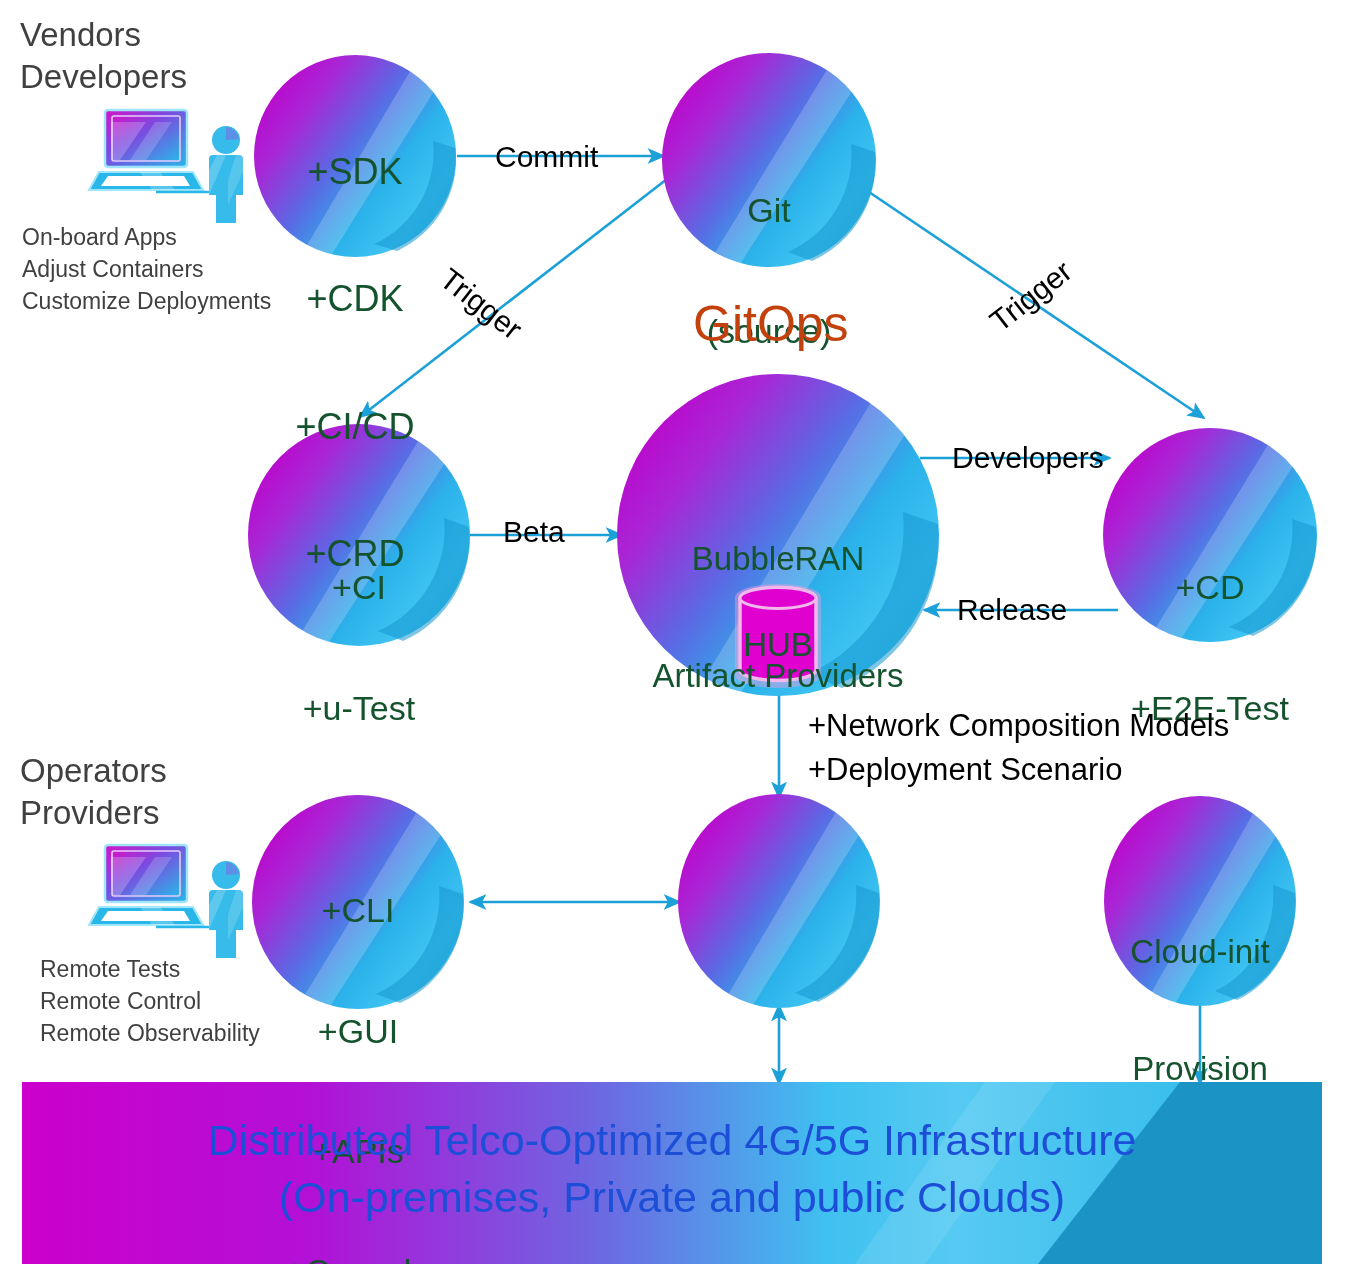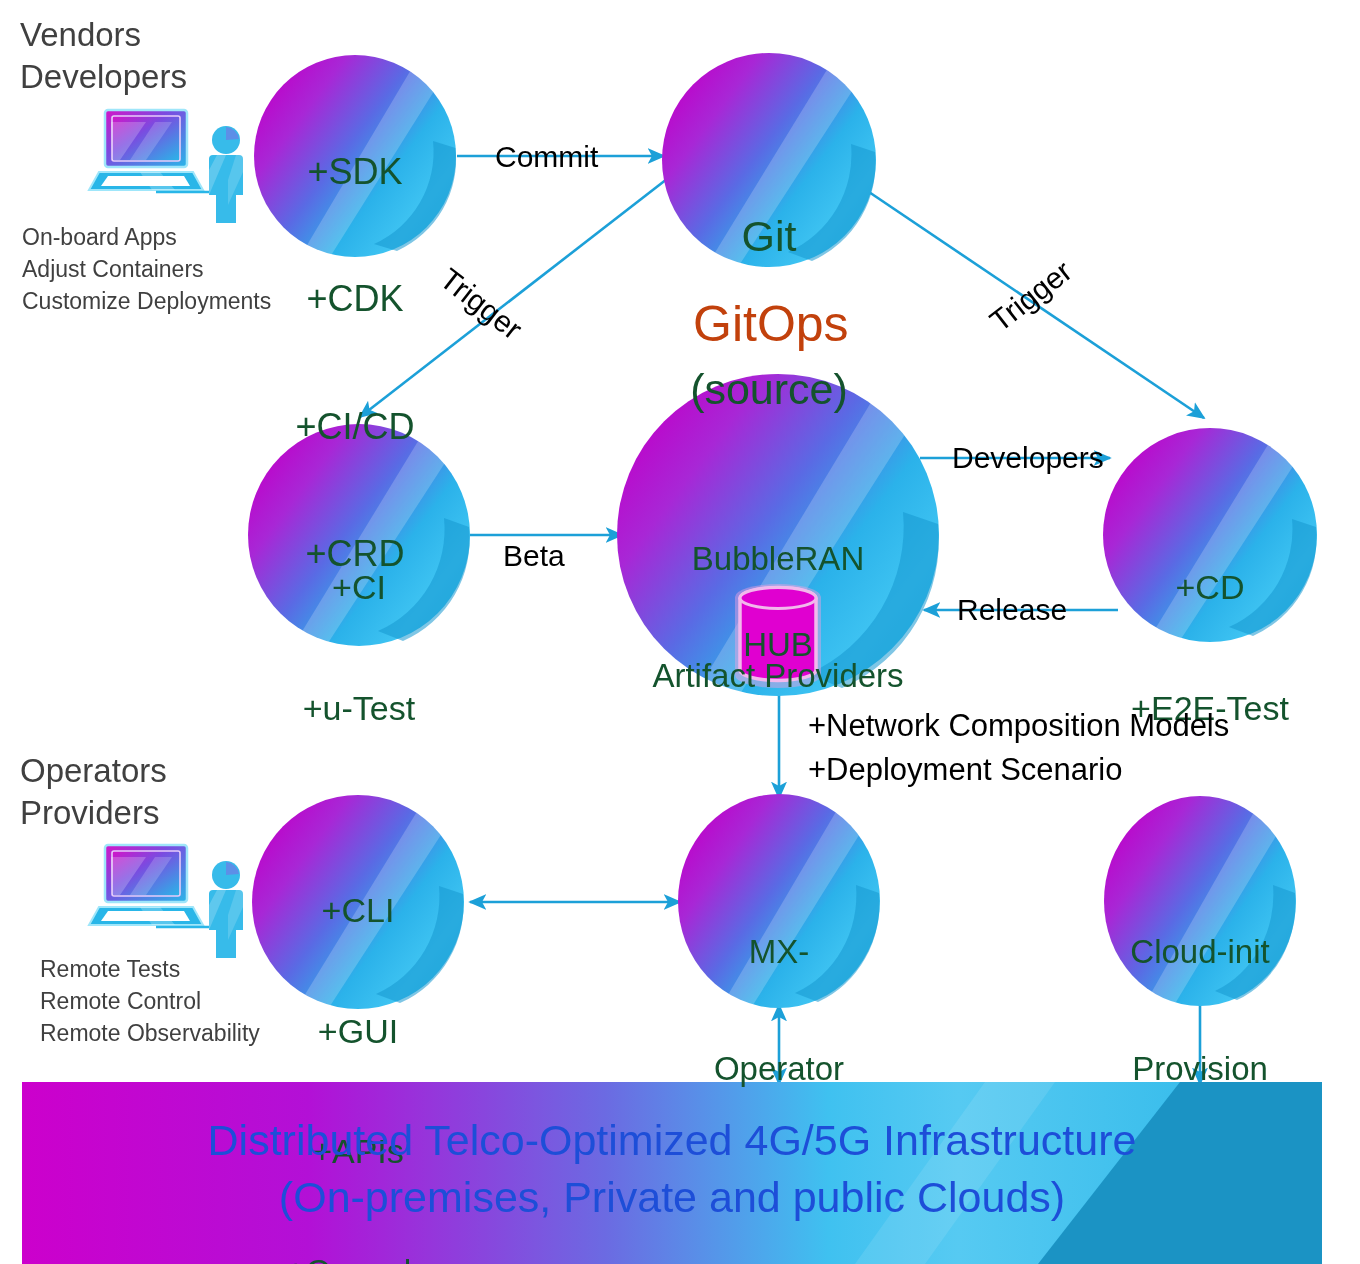--- a/index.html
+++ b/index.html
@@ -276,21 +276,21 @@
   <div class="txt bullets blk" style="left:40px; top:988px;">Remote Control</div>
   <div class="txt bullets blk" style="left:40px; top:1020px;">Remote Observability</div>
 
   <div class="txt node-label" style="left:255px; top:66px; width:200px; font-size:36px;">
     <div>+SDK</div>
     <div>+CDK</div>
     <div>+CI/CD</div>
     <div>+CRD</div>
   </div>
 
-  <div class="txt node-label" style="left:659px; top:110px; width:220px; font-size:43px;">
+  <div class="txt node-label" style="left:659px; top:110px; width:220px; font-size:34px;">
     <div>Git</div>
     <div>(source)</div>
   </div>
 
   <div class="txt node-label" style="left:249px; top:487px; width:220px; font-size:34px;">
     <div>+CI</div>
     <div>+u-Test</div>
   </div>
 
   <div class="txt node-label" style="left:628px; top:462px; width:300px; font-size:33px;">
@@ -303,41 +303,37 @@
     <div>+E2E-Test</div>
   </div>
 
   <div class="txt node-label" style="left:252px; top:810px; width:212px; font-size:34px;">
     <div>+CLI</div>
     <div>+GUI</div>
     <div>+APIs</div>
     <div>+Console</div>
   </div>
 
-  <div class="txt node-label" style="left:679px; top:855px; width:200px; font-size:33px;">
-    <div>MX-</div>
-    <div>Operator</div>
-  </div>
 
   <div class="txt node-label" style="left:1100px; top:855px; width:200px; font-size:33px;">
     <div>Cloud-init</div>
     <div>Provision</div>
   </div>
 
   <div class="txt node-label" style="left:728px; top:626px; width:100px; font-size:33px;">HUB</div>
 
   <div class="txt gitops-label" style="left:693px; top:295px;">GitOps</div>
 
   <div class="txt edge-label" style="left:495px; top:139px;">Commit</div>
 
   <div class="txt edge-label rot-left" style="left:455px; top:261px;">Trigger</div>
 
   <div class="txt edge-label rot-right" style="left:983px; top:311px;">Trigger</div>
 
-  <div class="txt edge-label" style="left:503px; top:538px;">Beta</div>
+  <div class="txt edge-label" style="left:503px; top:514px;">Beta</div>
 
   <div class="txt edge-label" style="left:952px; top:440px;">Developers</div>
 
   <div class="txt edge-label" style="left:957px; top:592px;">Release</div>
 
   <div class="txt edge-label" style="left:808px; top:708px; font-size:31px;">+Network Composition Models</div>
   <div class="txt edge-label" style="left:808px; top:752px; font-size:31px;">+Deployment Scenario</div>
 
   <div class="banner-text" style="top:1112px;">
     <div>Distributed Telco-Optimized 4G/5G Infrastructure</div>

